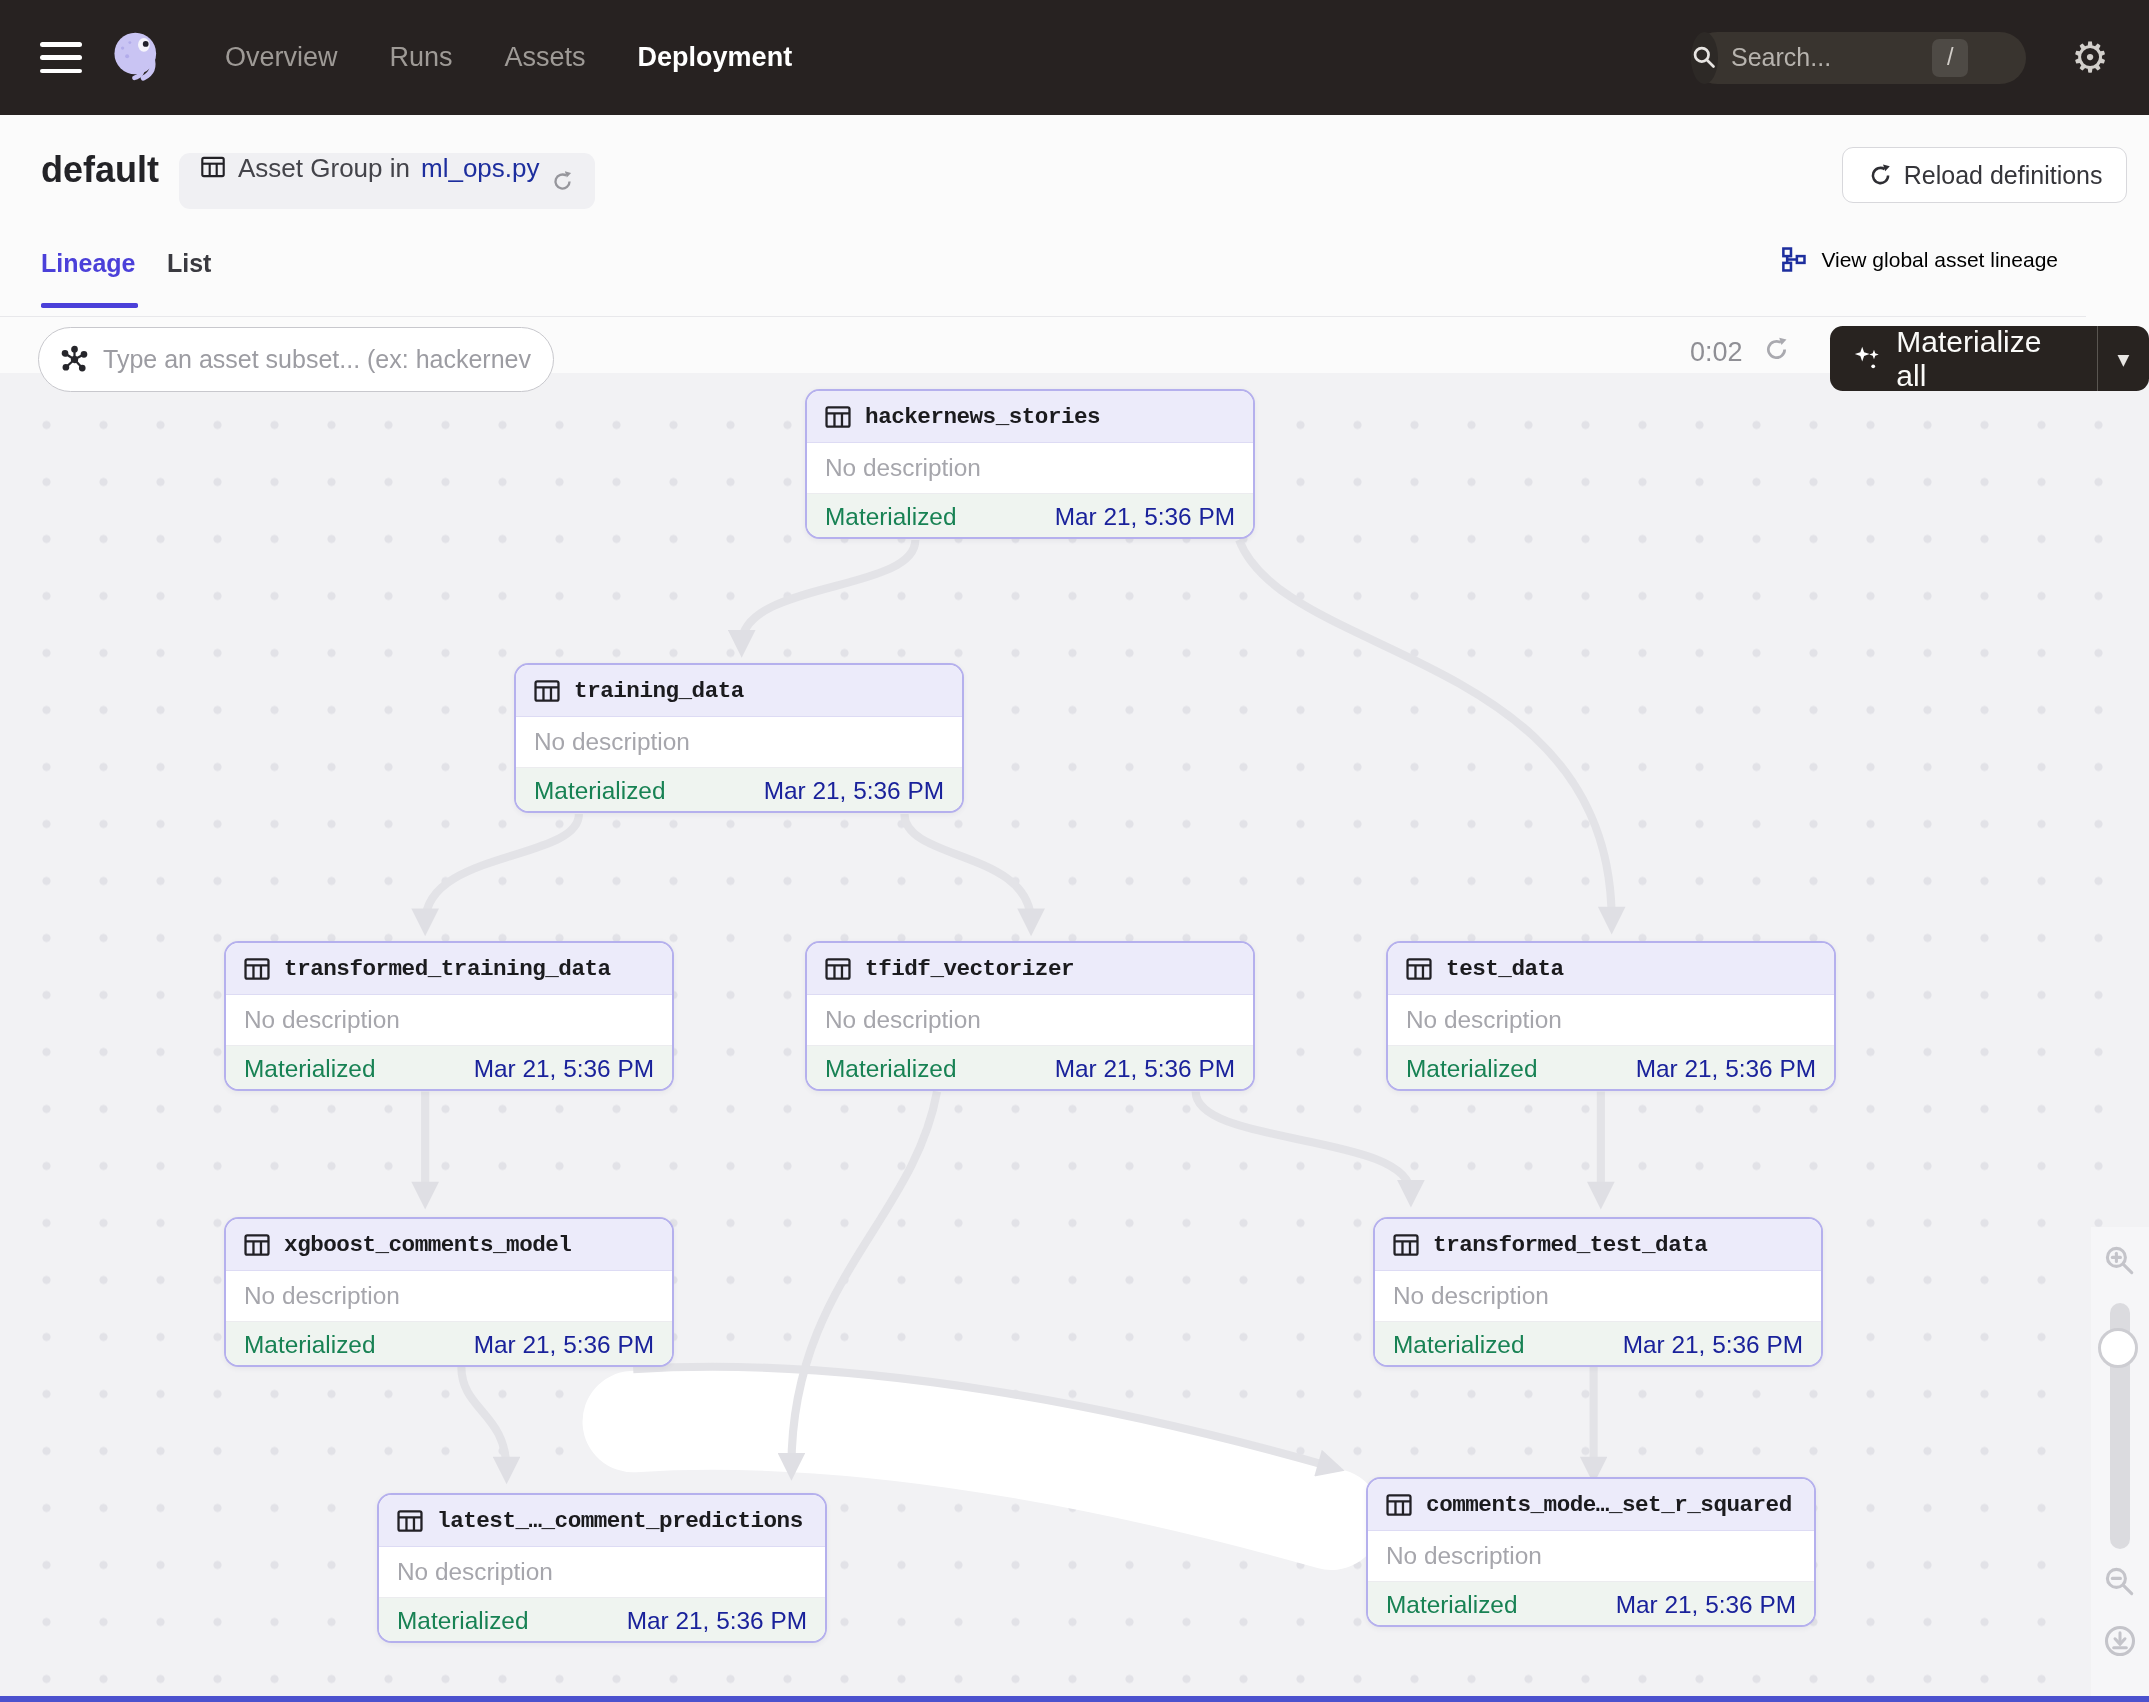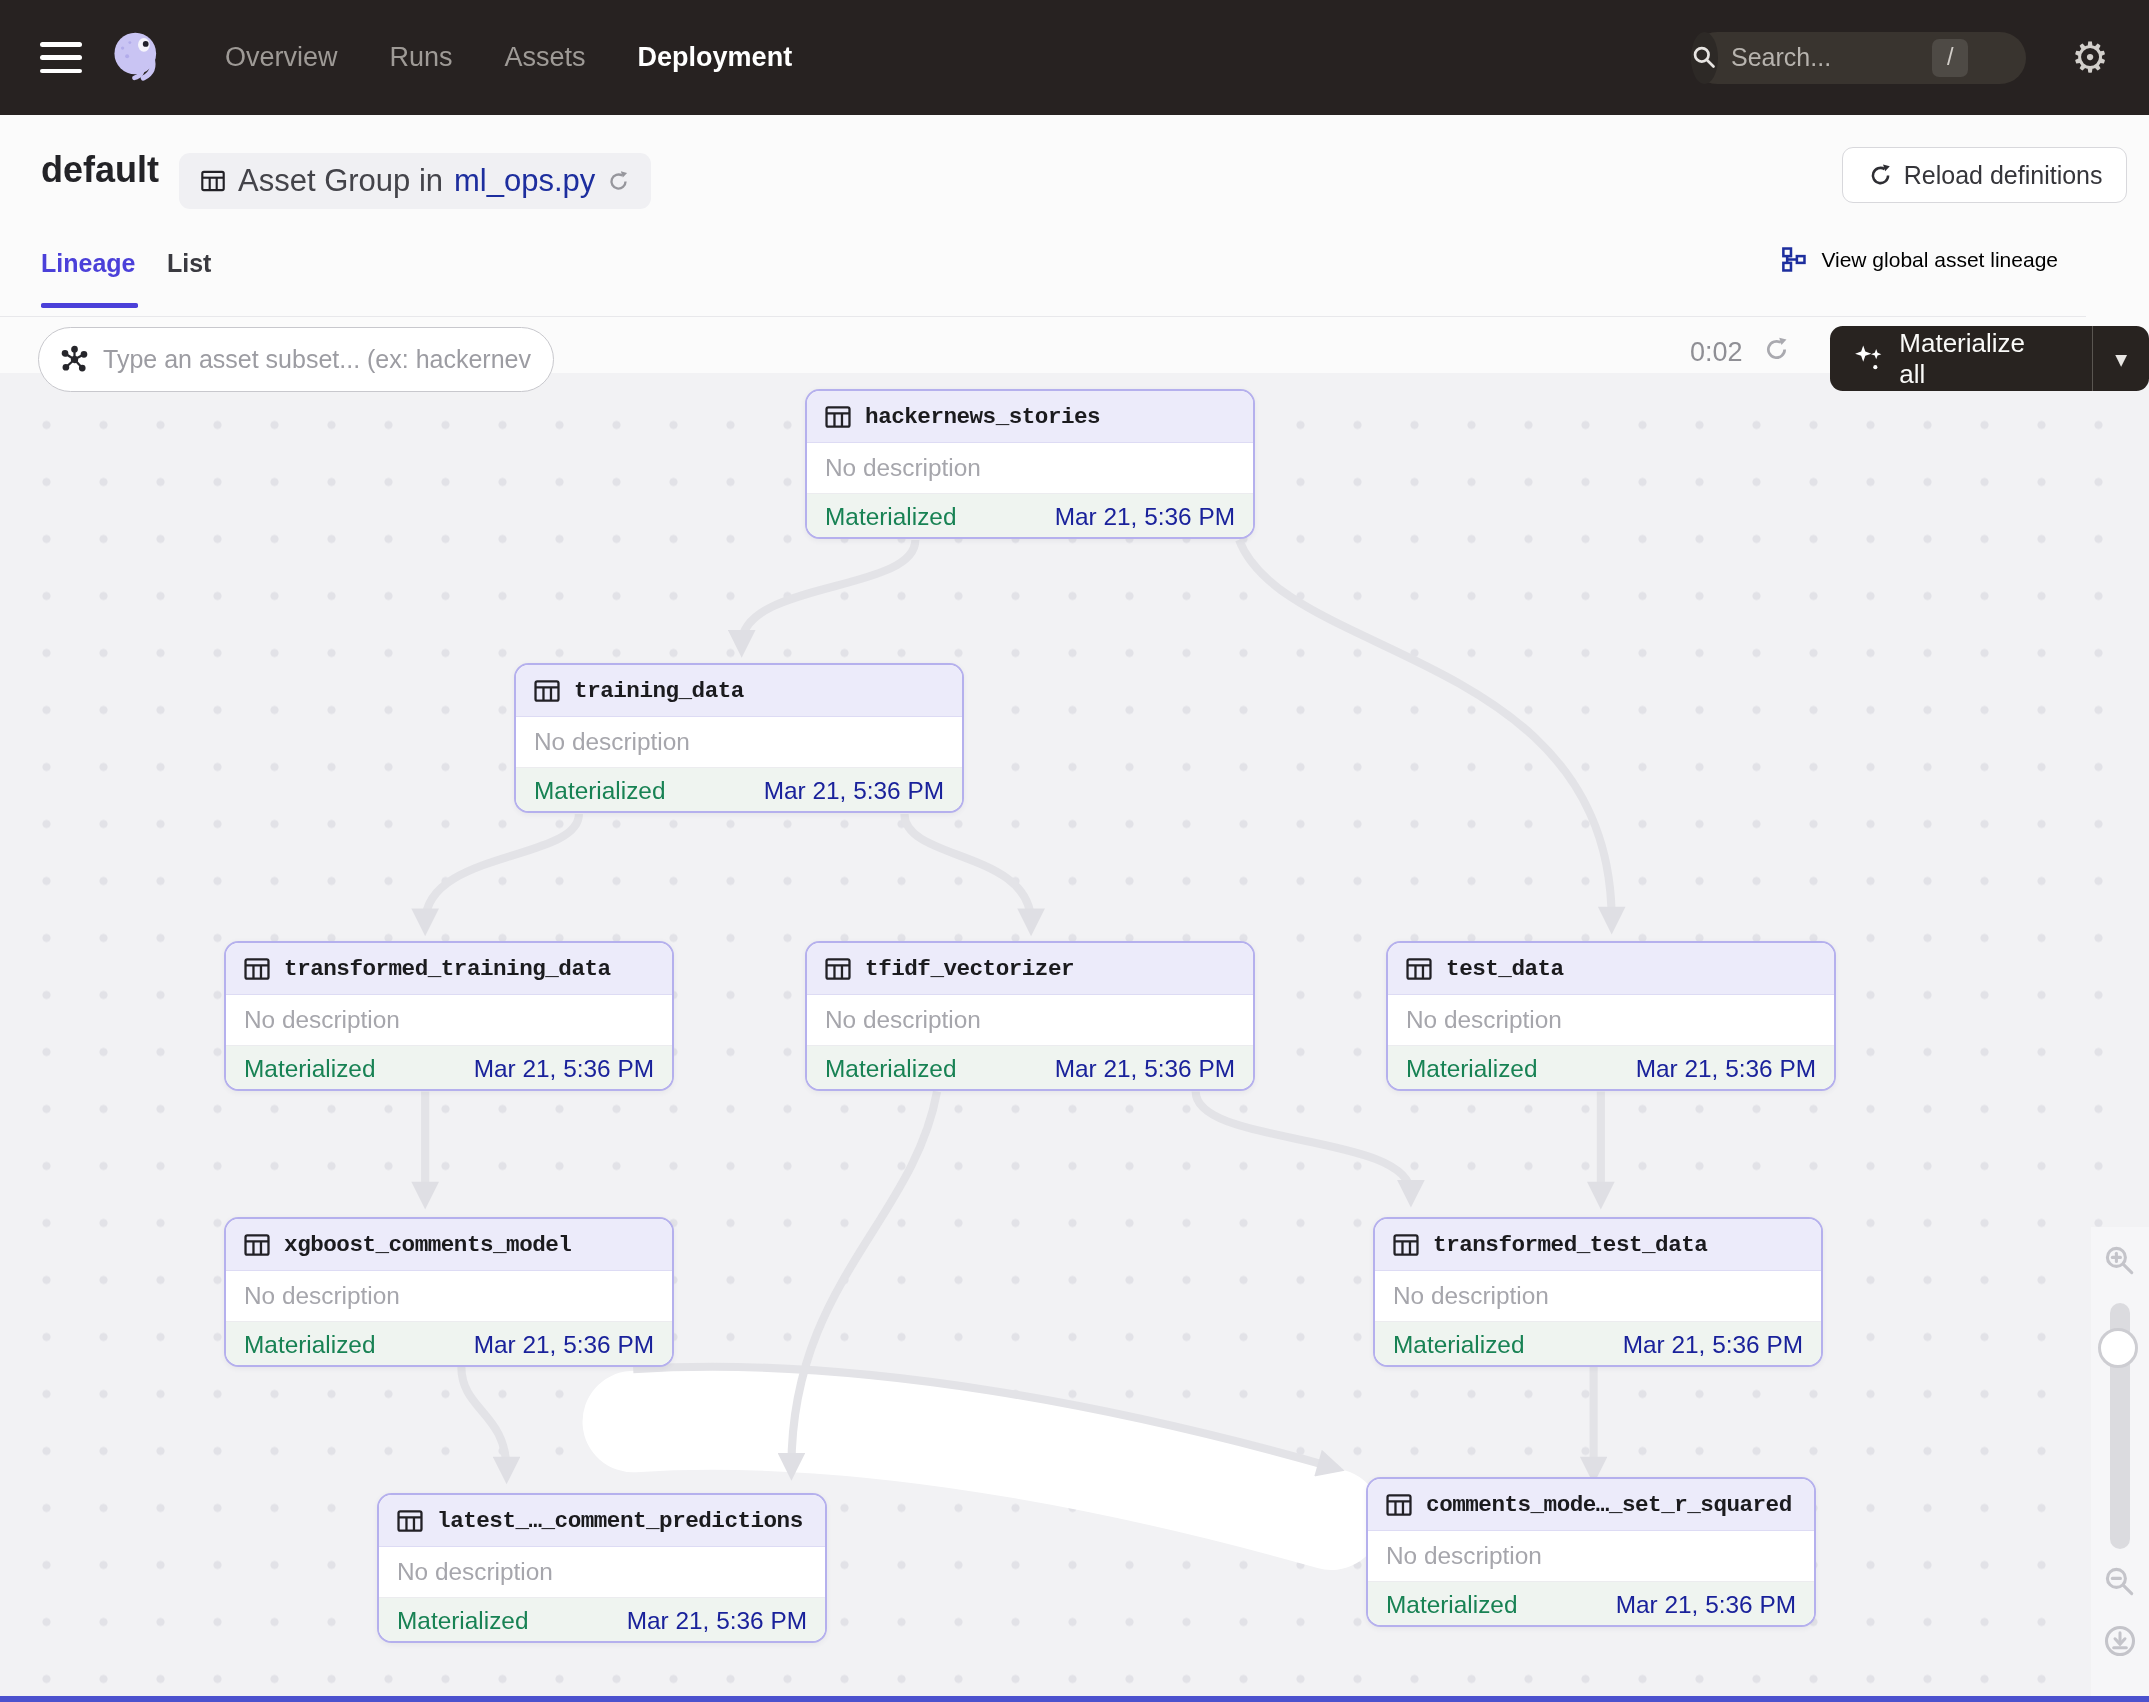--- a/index.html
+++ b/index.html
@@ -26,21 +26,21 @@
   .searchpill input::placeholder{color:#B7B3AE;}
   .slashkey{position:absolute;right:58px;top:7.2px;width:36px;height:38px;border-radius:7.2px;
             background:#4E4A45;color:#D2CEC9;font-size:23.5px;display:flex;align-items:center;
             justify-content:center;}
   .gear{font-family:"DejaVu Sans",sans-serif;font-size:42px;color:#D2CFCB;cursor:pointer;line-height:1;}
 
   
   .header-row{position:absolute;left:0;top:115px;width:2149px;height:101px;background:#FBFBFB;}
   .page-title{position:absolute;left:41px;top:34px;font-size:36px;font-weight:700;color:#232327;}
   .group-badge{position:absolute;left:179px;top:38px;height:56px;border-radius:11px;background:#F0F0F3;
-               display:flex;align-items:center;padding:0 20px;gap:11px;font-size:31px;color:#44444A;}
+               display:flex;padding:0 20px;gap:11px;font-size:26px;color:#44444A;}
   .group-badge a{color:#1D2E9E;text-decoration:none;cursor:pointer;}
   .badge-reload{color:#96969C;display:flex;align-items:center;cursor:pointer;}
   .reload-btn{position:absolute;right:22px;top:32px;height:54px;border-radius:11px;background:#FFFFFF;
               border:1.8px solid #D8D8DC;display:flex;align-items:center;padding:0 23.5px;gap:10px;
               font-size:25px;color:#35353A;cursor:pointer;}
   .reload-btn .ric{color:#2E2E33;display:flex;}
 
   
   .tabs-row{position:absolute;left:0;top:216px;width:2086px;height:101px;background:#FBFBFB;
             border-bottom:0.9px solid #E8E8EB;box-sizing:border-box;}
@@ -78,21 +78,21 @@
   .filter-input{position:absolute;left:38px;top:327px;width:516px;height:65px;box-sizing:border-box;
                 border:1.8px solid #C8C8CD;border-radius:33px;background:#FFFFFF;z-index:5;
                 display:flex;align-items:center;padding:0 9px 0 20px;gap:11px;}
   .filter-input input{flex:1;border:0;outline:none;font-size:25px;color:#3A3A40;min-width:0;
                       font-family:"Liberation Sans",sans-serif;background:transparent;white-space:nowrap;}
   .filter-input input::placeholder{color:#9C9CA2;}
   .timer{position:absolute;left:1690px;top:337px;font-size:27px;color:#8F8F95;z-index:5;}
   .timer-refresh{position:absolute;left:1762px;top:335px;color:#A9A9AF;z-index:5;cursor:pointer;}
   .mat-btn{position:absolute;left:1830px;top:326px;height:65px;border-radius:12.7px;background:#282320;
            display:flex;align-items:stretch;z-index:5;cursor:pointer;color:#FAFAF8;}
-  .mat-main{display:flex;align-items:center;gap:14.5px;padding:0 35px 0 22px;font-size:26px;}
+  .mat-main{display:flex;align-items:center;gap:14.5px;padding:0 35px 0 22px;font-size:30px;}
   .mat-divider{width:0.9px;background:#5A5651;}
   .mat-caret{width:56px;display:flex;align-items:center;justify-content:center;
              font-family:"DejaVu Sans",sans-serif;font-size:23.5px;color:#E8E6E3;}
 
   
   .right-panel{position:absolute;left:2091px;top:1227px;width:58px;height:476px;background:#F6F6F8;z-index:3;}
   .rp-icon{position:absolute;left:11px;color:#C4C4CA;cursor:pointer;}
   .slider-track{position:absolute;left:19px;top:76px;width:20px;height:246px;border-radius:10px;
                 background:#DBDBDF;cursor:pointer;}
   .slider-knob{position:absolute;left:-11.8px;top:25px;width:40px;height:40px;border-radius:50%;

